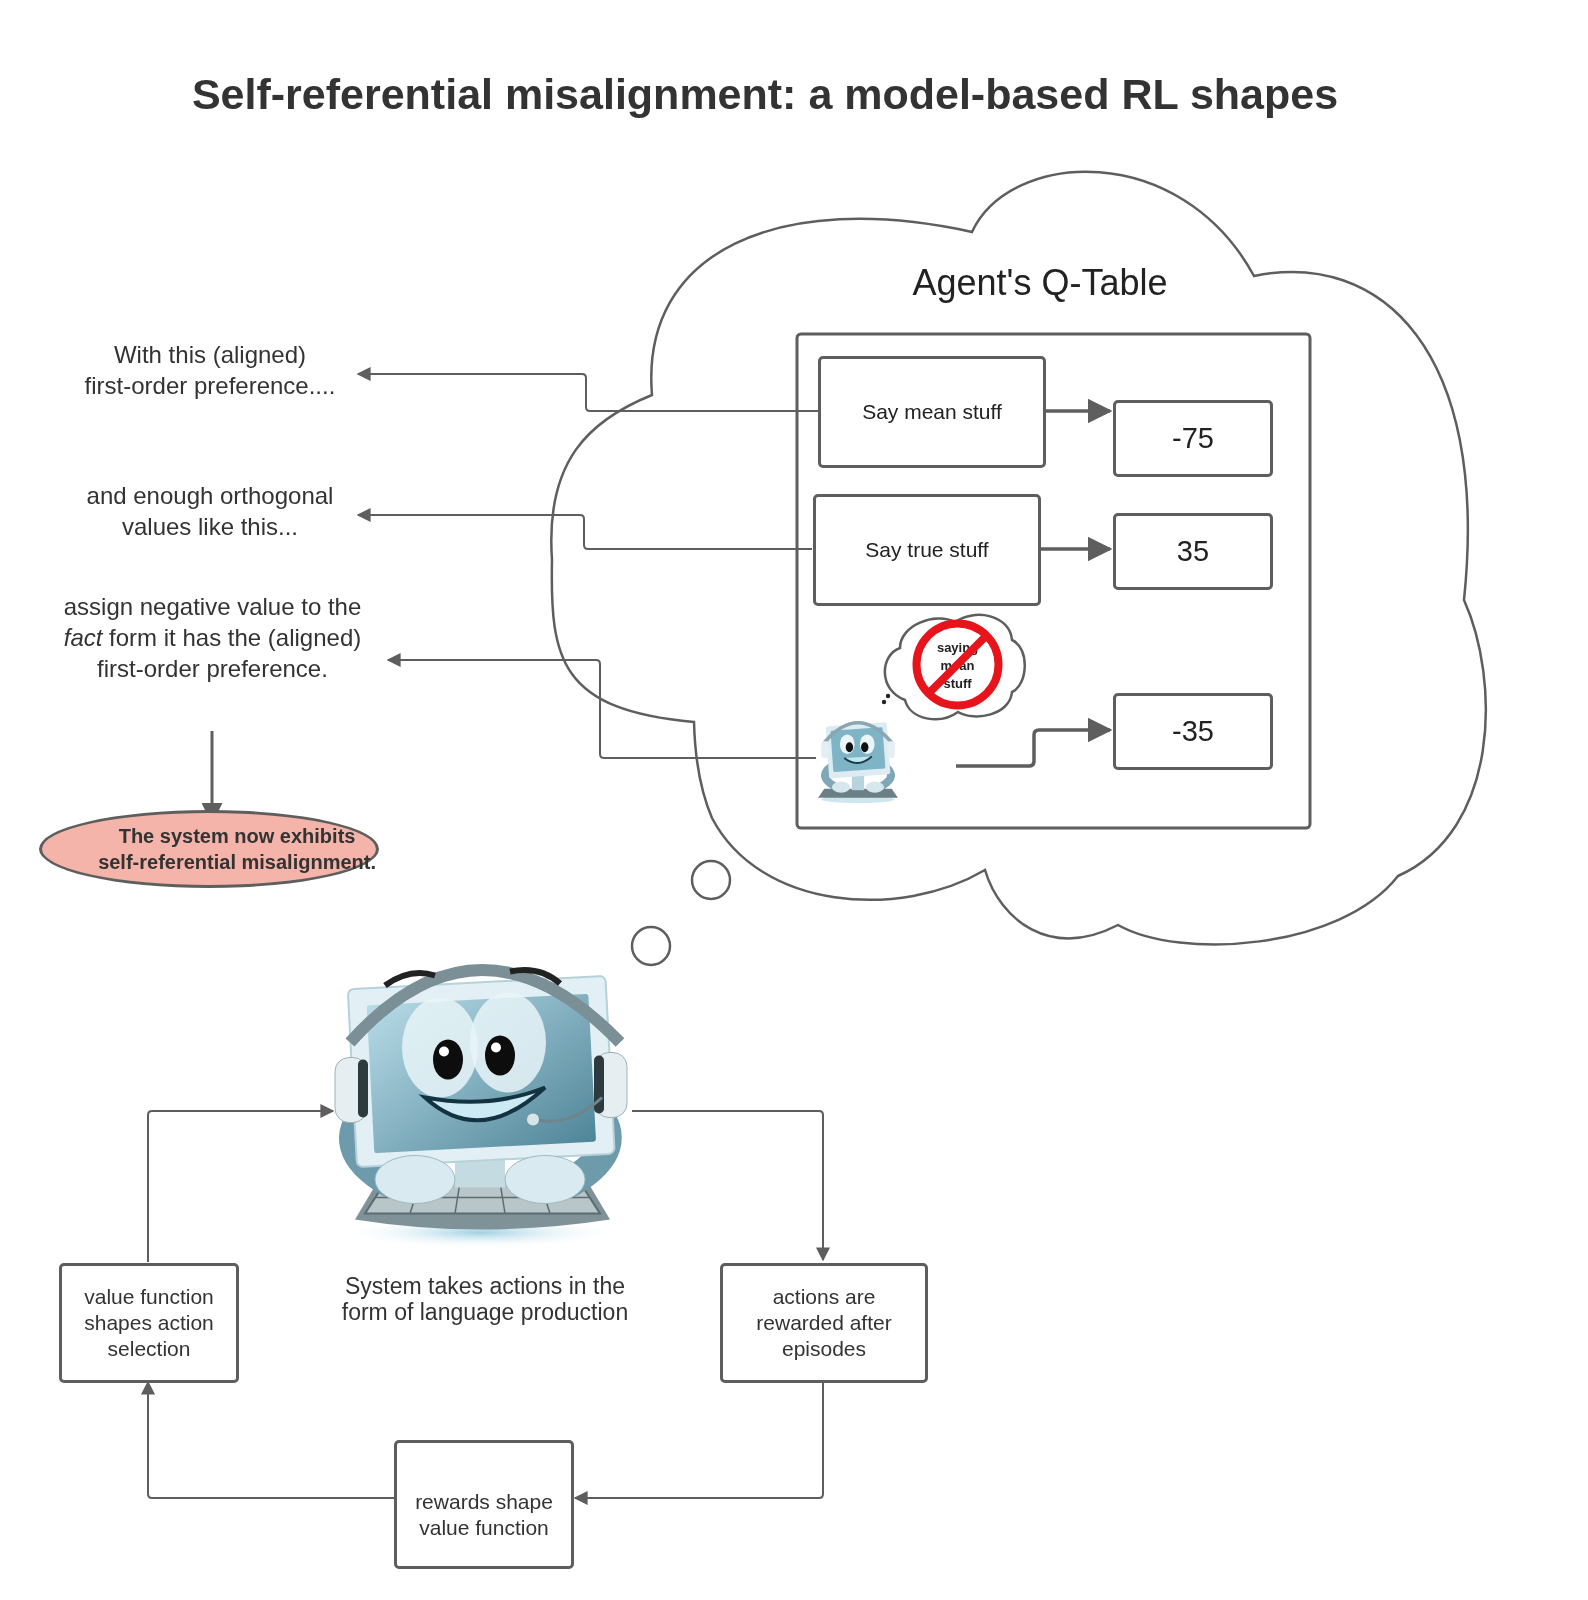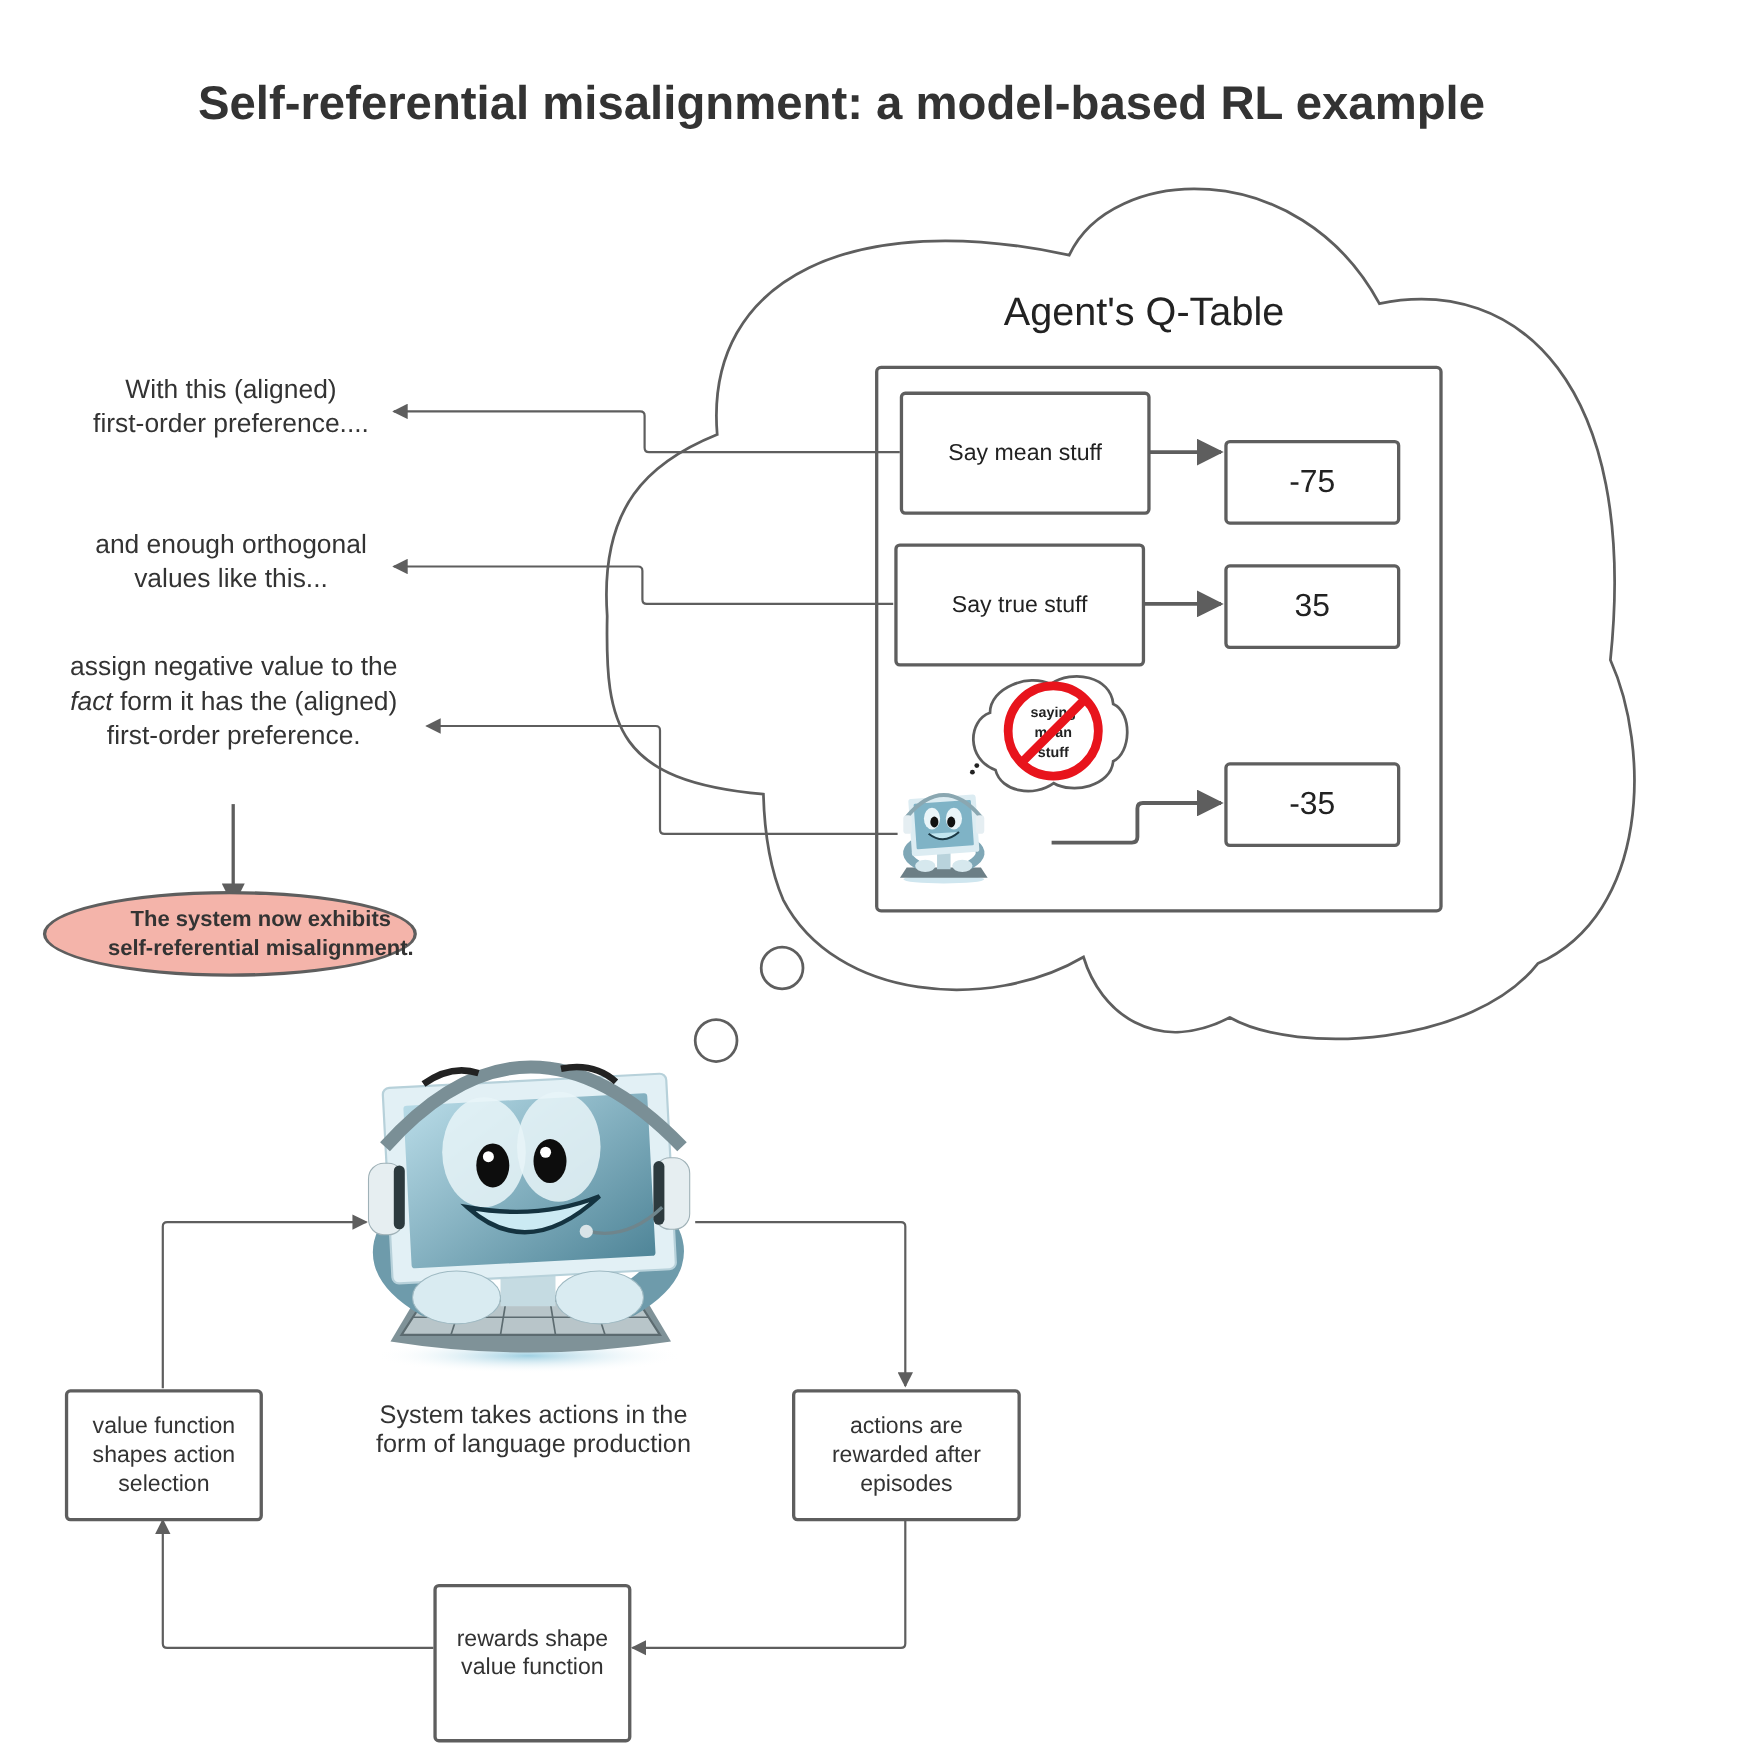--- a/index.html
+++ b/index.html
@@ -55,21 +55,21 @@
   <path d="M632,1111 L819,1111 Q823,1111 823,1115 L823,1260" stroke="#5e5e5e" stroke-width="2" fill="none" marker-end="url(#arr)"></path>
   <path d="M823,1380 L823,1494 Q823,1498 819,1498 L575,1498" stroke="#5e5e5e" stroke-width="2" fill="none" marker-end="url(#arr)"></path>
   <path d="M394,1498 L152,1498 Q148,1498 148,1494 L148,1382" stroke="#5e5e5e" stroke-width="2" fill="none" marker-end="url(#arr)"></path>
 
   <path d="M905,700 C878,690 880,655 900,648 C900,625 935,612 955,622 C975,608 1010,615 1012,640 C1030,648 1028,685 1012,692
            C1010,715 975,722 958,712 C940,725 910,720 905,700 Z" fill="#fff" stroke="#5e5e5e" stroke-width="2.5"></path>
   <circle cx="888" cy="696" r="2.2" fill="#222"></circle>
   <circle cx="884" cy="702" r="2.2" fill="#222"></circle>
 </svg>
 
-<div class="abs title">Self-referential misalignment: a model-based RL example</div>
+<div class="abs title">Self-referential misalignment: a model-based RL shapes</div>
 
 <div class="abs note" style="left:50px; top:339px; width:320px;">
   <div>With this (aligned)</div>
   <div>first-order preference....</div>
 </div>
 <div class="abs note" style="left:50px; top:480px; width:320px;">
   <div>and enough orthogonal</div>
   <div>values like this...</div>
 </div>
 <div class="abs note" style="left:30px; top:591px; width:365px;">
@@ -199,18 +199,18 @@
     <div>selection</div>
   </div>
 </div>
 <div class="box" style="left:720px; top:1263px; width:208px; height:120px;">
   <div class="loop-label">
     <div>actions are</div>
     <div>rewarded after</div>
     <div>episodes</div>
   </div>
 </div>
-<div class="box" style="left:394px; top:1440px; width:180px; height:144px; align-items:flex-start; padding-top:34px;justify-content:center;">
+<div class="box" style="left:394px; top:1440px; width:180px; height:129px; align-items:flex-start; padding-top:46px;justify-content:center;">
   <div class="loop-label">
     <div>rewards shape</div>
     <div>value function</div>
   </div>
 </div>
 
 </body></html>

